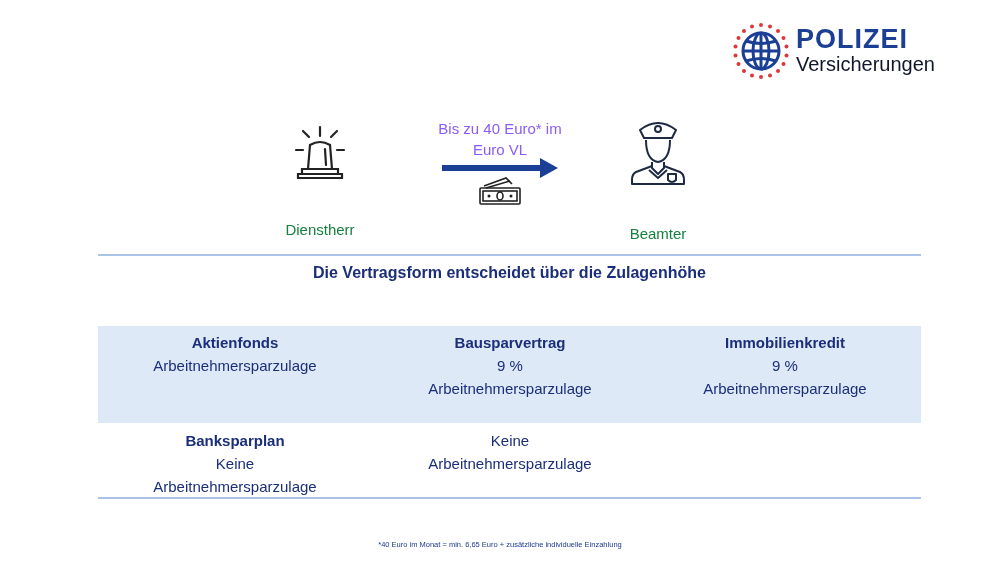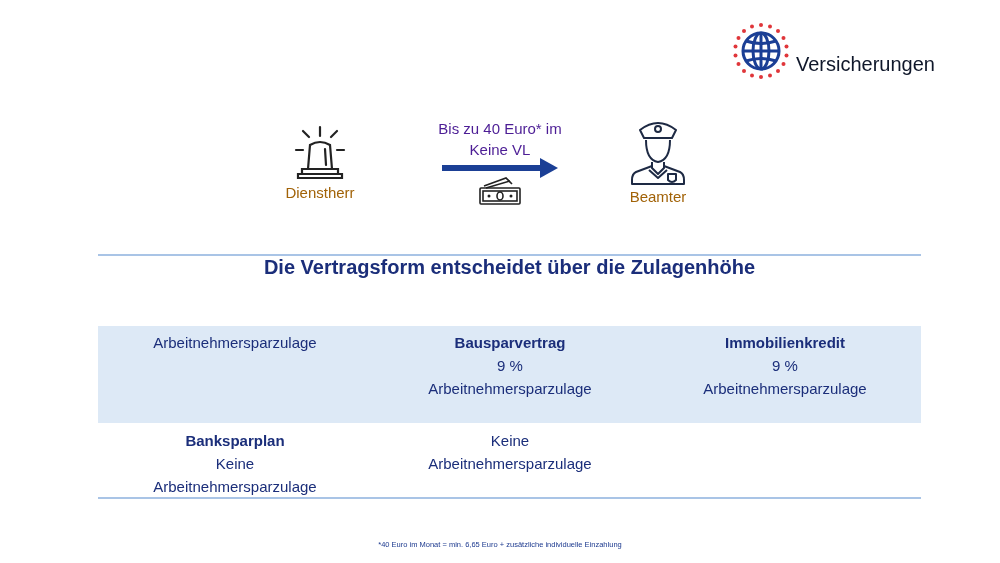--- a/index.html
+++ b/index.html
@@ -3,24 +3,24 @@
 <meta charset="utf-8">
 <style>
   html,body{margin:0;padding:0;background:#ffffff;}
   body{width:1000px;height:563px;position:relative;overflow:hidden;font-family:"Liberation Sans","DejaVu Sans",sans-serif;color:#1d3a8f;}
   .abs{position:absolute;}
   .logo{left:732px;top:22px;width:250px;height:60px;}
   .logo-globe{position:absolute;left:0;top:0;width:58px;height:58px;}
   .logo-title{position:absolute;left:64px;top:4px;font-size:27px;font-weight:bold;letter-spacing:1px;color:#1b3f95;line-height:26px;}
   .logo-sub{position:absolute;left:64px;top:31px;font-size:20px;color:#0f172a;line-height:22px;}
   .icon-box{position:absolute;}
-  .lbl{position:absolute;font-size:15px;color:#a16207;text-align:center;white-space:nowrap;}
-  .arrow-text{position:absolute;left:410px;top:118px;width:180px;text-align:center;font-size:15px;line-height:21px;color:#4c1d95;}
+  .lbl{position:absolute;font-size:15px;color:#15803d;text-align:center;white-space:nowrap;margin-top:37px;}
+  .arrow-text{position:absolute;left:410px;top:118px;width:180px;text-align:center;font-size:15px;line-height:21px;color:#8b5cf6;}
   .hline{position:absolute;left:98px;width:823px;height:2px;background:#a9c4e6;}
-  .heading{position:absolute;left:98px;width:823px;top:256px;text-align:center;font-size:20px;line-height:22px;}
+  .heading{position:absolute;left:98px;width:823px;top:262px;text-align:center;font-size:16px;line-height:22px;}
   .heading .t{font-weight:bold;color:#1b2e7a;}
   .band{position:absolute;left:98px;top:326px;width:823px;height:97px;background:#dde9f6;}
   .cell{position:absolute;width:250px;text-align:center;font-size:15px;line-height:23px;color:#1b2e7a;}
   .cell .name{font-weight:bold;}
   .foot{position:absolute;left:0;width:1000px;top:512px;text-align:center;font-size:7.5px;color:#1d3a8f;margin-top:28px;}
 </style>
 </head>
 <body>
 
 <div class="abs logo">
@@ -47,41 +47,42 @@
     </g>
     <g fill="none" stroke="#1b3f95" stroke-width="3">
       <circle cx="29" cy="29" r="18"></circle>
       <ellipse cx="29" cy="29" rx="8" ry="18"></ellipse>
       <line x1="29" y1="11" x2="29" y2="47"></line>
       <line x1="11" y1="29" x2="47" y2="29"></line>
       <path d="M14 19 Q29 24 44 19"></path>
       <path d="M14 39 Q29 34 44 39"></path>
     </g>
   </svg>
+  <div class="logo-title">POLIZEI</div>
   <div class="logo-sub">Versicherungen</div>
 </div>
 
 <svg class="icon-box" style="left:290px;top:125px;width:60px;height:56px;" viewBox="0 0 60 56">
   <g fill="none" stroke="#222" stroke-width="2.2" stroke-linecap="round">
     <line x1="30" y1="2" x2="30" y2="11"></line>
     <line x1="13" y1="6" x2="19" y2="12"></line>
     <line x1="47" y1="6" x2="41" y2="12"></line>
     <line x1="6" y1="25" x2="13" y2="25"></line>
     <line x1="47" y1="25" x2="54" y2="25"></line>
     <path d="M18 44 L20 20 Q30 14 40 20 L42 44"></path>
     <line x1="35" y1="24" x2="36" y2="40"></line>
     <path d="M12 44 H48 V49 H12 Z"></path>
     <path d="M8 49 H52 V53 H8 Z"></path>
   </g>
 </svg>
 <div class="lbl" style="left:270px;top:184px;width:100px;">Dienstherr</div>
 
 <div class="arrow-text">
   <div>Bis zu 40 Euro* im</div>
-  <div>Keine VL</div>
+  <div>Euro VL</div>
 </div>
 <svg class="icon-box" style="left:440px;top:158px;width:120px;height:20px;" viewBox="0 0 120 20">
   <rect x="2" y="7" width="100" height="6" fill="#1b3f95"></rect>
   <polygon points="100,0 118,10 100,20" fill="#1b3f95"></polygon>
 </svg>
 <svg class="icon-box" style="left:476px;top:176px;width:48px;height:30px;" viewBox="0 0 48 30">
   <g fill="none" stroke="#222" stroke-width="1.6">
     <path d="M8 10 L30 2 L36 8"></path>
     <path d="M10 12 L34 5"></path>
     <rect x="4" y="12" width="40" height="16" rx="1"></rect>
@@ -108,20 +109,21 @@
 
 <div class="hline" style="top:254px;"></div>
 
 <div class="heading">
   <div class="t">Die Vertragsform entscheidet über die Zulagenhöhe</div>
 </div>
 
 <div class="band"></div>
 
 <div class="cell" style="left:110px;top:331px;">
+  <div class="name">Aktienfonds</div>
   <div>Arbeitnehmersparzulage</div>
 </div>
 <div class="cell" style="left:385px;top:331px;text-align:center;">
   <div class="name">Bausparvertrag</div>
   <div>9 %</div>
   <div>Arbeitnehmersparzulage</div>
 </div>
 <div class="cell" style="left:660px;top:331px;">
   <div class="name">Immobilienkredit</div>
   <div>9 %</div>

